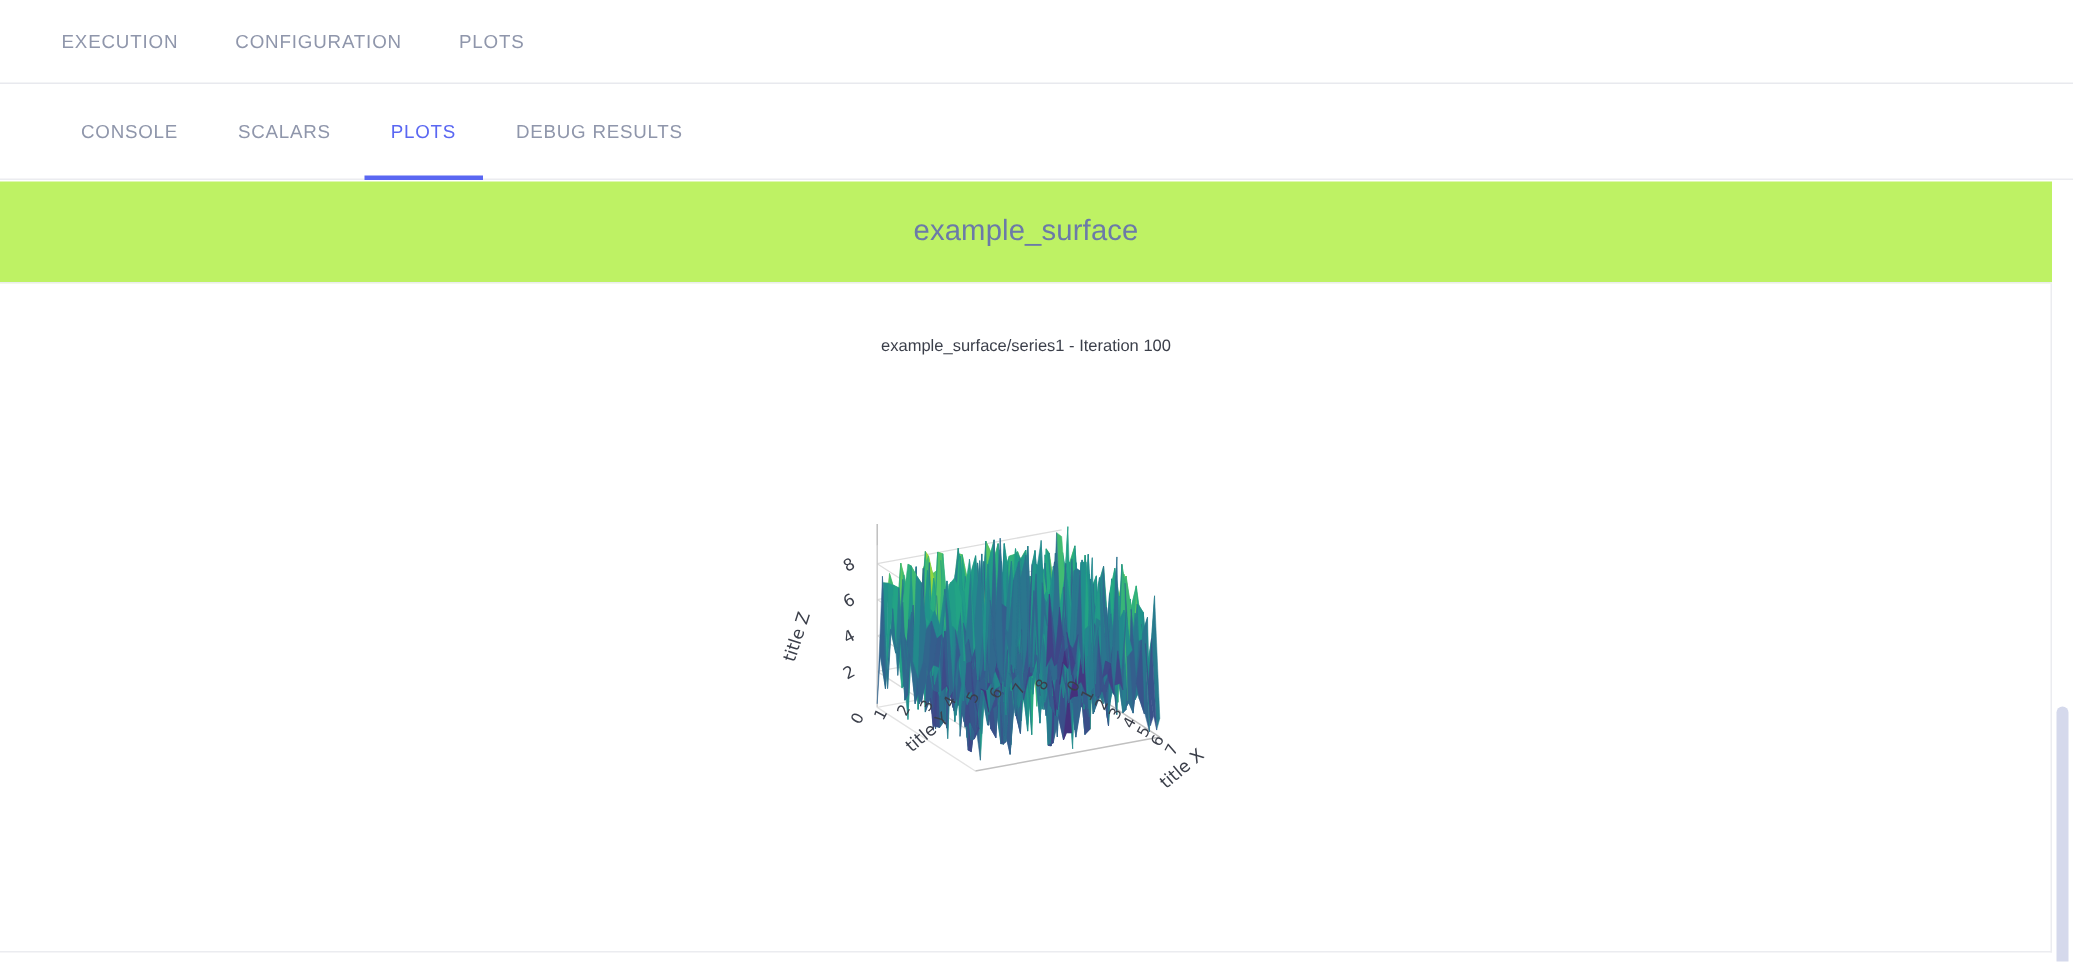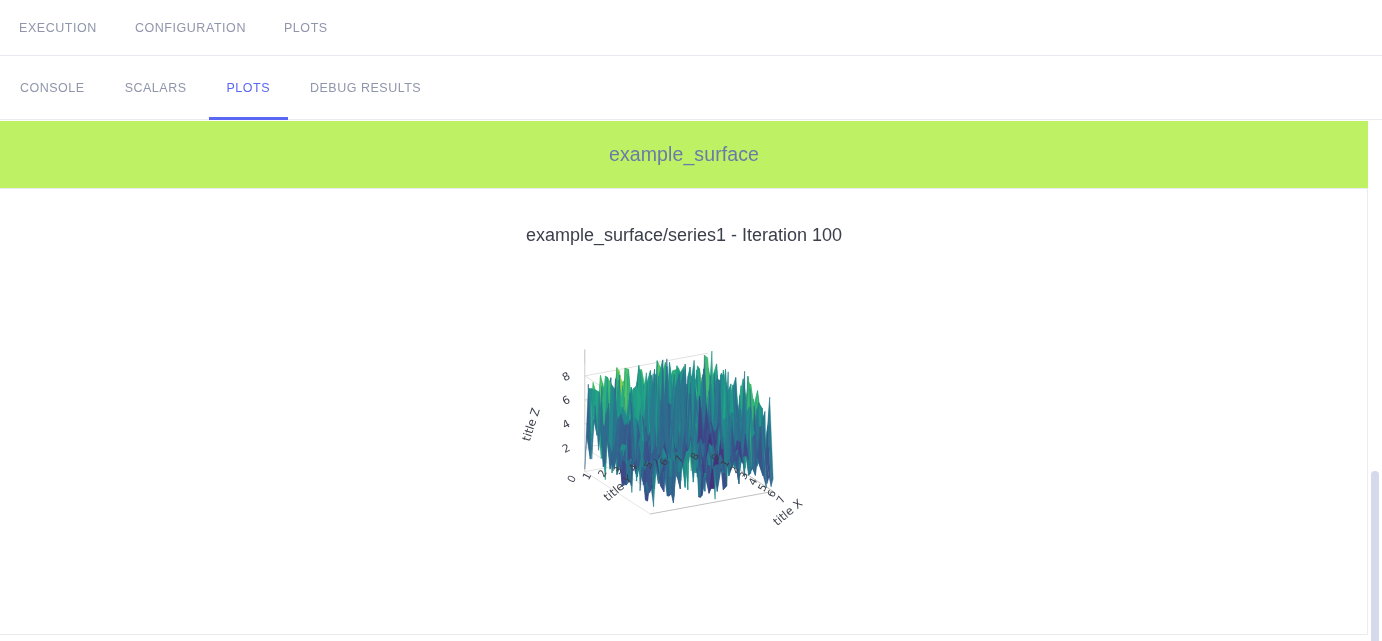--- a/index.html
+++ b/index.html
@@ -20,20 +20,21 @@
     position: absolute; top: 0; left: 0;
     width: 1382px; height: 56px;
     background: #ffffff;
     border-bottom: 1px solid #e8e9ee;
     box-sizing: border-box;
   }
   .tabbar-primary .tabs {
     display: flex;
     align-items: center;
     height: 56px;
+    padding-left: 22px;
   }
   .tab-p {
     position: relative;
     height: 56px;
     display: flex;
     align-items: center;
     padding: 0 19px;
     font-size: 12.5px;
     letter-spacing: 0.55px;
     font-weight: 500;
@@ -56,20 +57,21 @@
     position: absolute; top: 56px; left: 0;
     width: 1382px; height: 64px;
     background: #ffffff;
     border-bottom: 1px solid #ebecf0;
     box-sizing: border-box;
   }
   .tabbar-secondary .tabs {
     display: flex;
     align-items: center;
     height: 64px;
+    padding-left: 34px;
   }
   .tab-s {
     position: relative;
     height: 64px;
     display: flex;
     align-items: center;
     padding: 0 20px;
     font-size: 12.5px;
     letter-spacing: 0.5px;
     font-weight: 500;
@@ -114,21 +116,21 @@
     background: #ffffff;
     border-right: 1px solid #ebecf0;
     border-bottom: 1px solid #ebecf0;
     box-sizing: border-box;
   }
   .plot-title {
     position: absolute;
     top: 36px; left: 0;
     width: 1368px;
     text-align: center;
-    font-size: 18px;
+    font-size: 11px;
     color: #3b3f4a;
     font-weight: 400;
   }
   .plot-canvas-wrap {
     position: absolute;
     top: 92px; left: 0;
     width: 1368px; height: 300px;
     display: flex;
     align-items: flex-start;
     justify-content: center;

